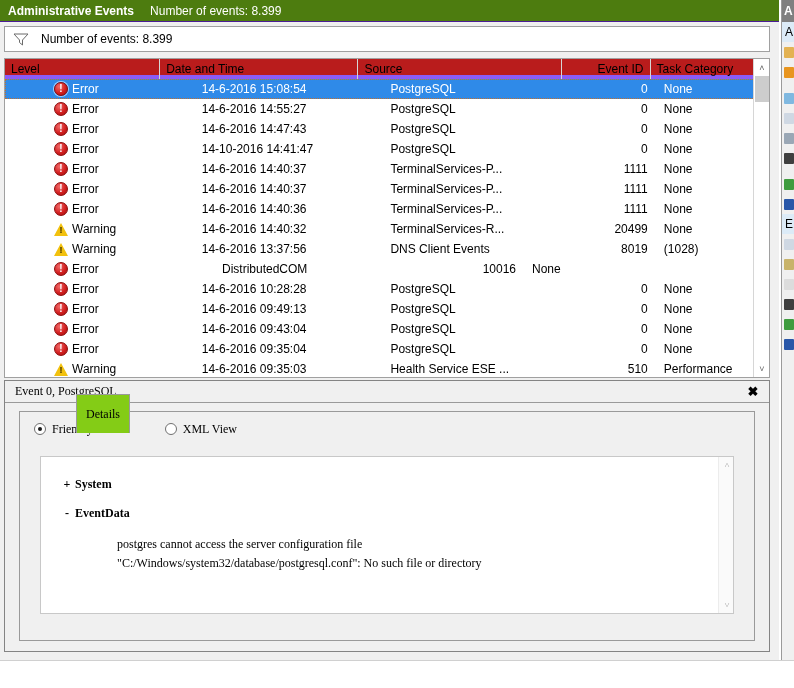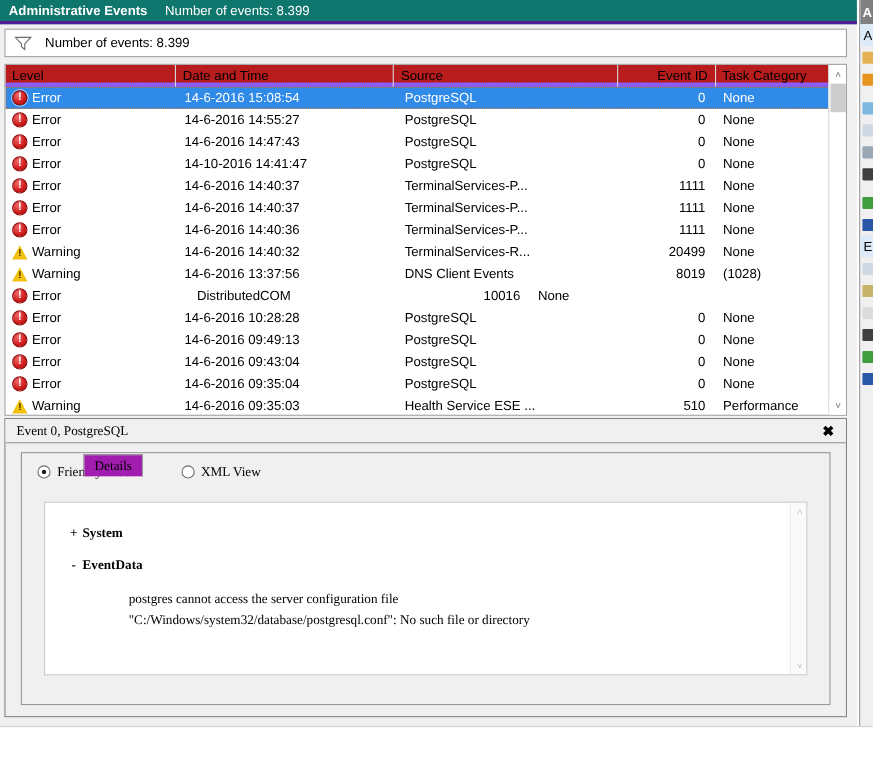--- a/index.html
+++ b/index.html
@@ -17,23 +17,23 @@
 
   
   .console-pane {
     position: absolute; left: 0; top: 0; width: 779px; height: 660px;
     background: #f0f0f0;
   }
 
   
   .title-band {
     position: absolute; left: 0; top: 0; width: 779px; height: 22px;
-    background: #0f766e; color: #ffffff;
+    background: #4d7c0f; color: #ffffff;
     display: flex; align-items: center; padding-left: 8px;
-    border-bottom: 3px solid #4c1d95;
+    border-bottom: 1px solid #4c1d95;
   }
   .title-band .t-name { font-weight: bold; font-size: 12px; }
   .title-band .t-count { font-size: 12px; margin-left: 16px; font-weight: normal; }
 
   
   .filter-row {
     position: absolute; left: 4px; top: 26px; width: 766px; height: 26px;
     background: #ffffff; border: 1px solid #a0a0a0;
     display: flex; align-items: center; padding-left: 8px;
   }
@@ -62,21 +62,21 @@
   .hcell.eventid { width: 95px; justify-content: flex-end; border-right: 1px solid #d6d6d6; }
   .hcell.taskcat { width: 128px; border-right: 1px solid #d6d6d6; }
 
   .rows { position: relative; }
   .row {
     display: flex; height: 20px; align-items: center; white-space: nowrap;
     font-size: 12px; color: #000;
   }
   .row.selected { background: #2f8ae8; color: #ffffff; outline: 1px dotted #c07030; outline-offset: -1px; }
   .cell { padding: 0 6px; overflow: hidden; display: flex; align-items: center; height: 20px; }
-  .cell.level { width: 168px; padding-left: 6px; }
+  .cell.level { width: 168px; padding-left: 6px; margin-left: 43px; }
   .cell.datetime { width: 215px; }
   .cell.source { width: 220px; }
   .cell.eventid { width: 88px; justify-content: flex-end; padding-right: 8px; }
   .cell.taskcat { width: 128px; padding-left: 8px; }
 
   
   .sev { width: 14px; height: 14px; position: relative; margin-right: 4px; flex: 0 0 auto; }
   .sev-error {
     border-radius: 50%;
     background: radial-gradient(circle at 35% 30%, #f06a6a 0%, #d42020 55%, #9b0d0d 100%);
@@ -133,21 +133,21 @@
   .tabstrip {
     position: relative; height: 22px; margin: 8px 0 0 14px;
     display: flex; align-items: flex-end;
   }
   .tab {
     height: 20px; padding: 0 9px; font-size: 12px;
     display: flex; align-items: center;
     background: #e6e6e6; border: 1px solid #9a9a9a; border-bottom: none;
     margin-right: -1px;
   }
-  .tab.active { background: #a21caf; height: 20px; position: relative; z-index: 2; }
+  .tab.active { background: #84cc16; height: 39px; position: relative; z-index: 2; }
 
   .tabbody {
     position: absolute; left: 14px; top: 30px; right: 14px; bottom: 10px;
     background: #f0f0f0; border: 1px solid #9a9a9a; border-top: 1px solid #9a9a9a;
   }
 
   .radio-row { display: flex; align-items: center; height: 26px; padding-left: 14px; margin-top: 4px; }
   .radio-item { display: flex; align-items: center; margin-right: 44px; font-size: 12px; }
   .radio {
     width: 12px; height: 12px; border-radius: 50%; border: 1px solid #707070;

